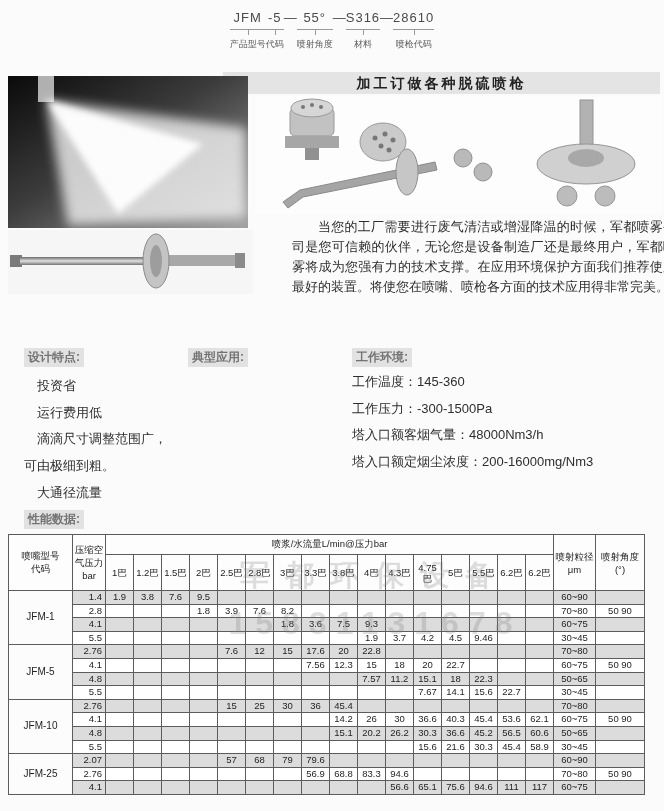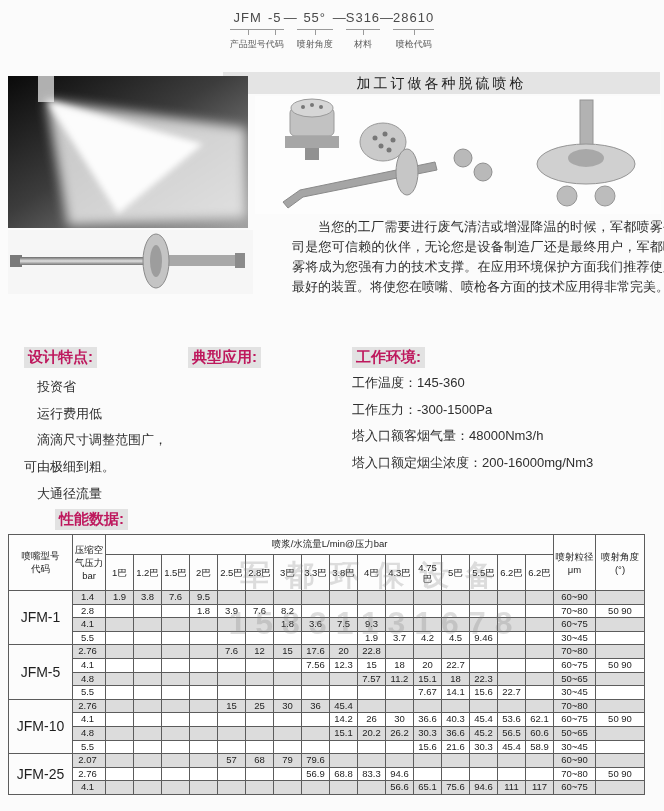--- a/index.html
+++ b/index.html
@@ -11,52 +11,52 @@
   
   .formula{position:absolute;top:10px;left:0;width:100%;display:flex;justify-content:center;align-items:flex-start;}
   .fpart{display:flex;flex-direction:column;align-items:center;}
   .fval{font-size:13px;letter-spacing:1px;color:#4a4a4a;line-height:16px;}
   .fbracket{align-self:stretch;height:5px;border-top:1px solid #9a9a9a;position:relative;margin-top:3px;}
   .fbracket:after{content:"";position:absolute;left:50%;top:0;width:1px;height:5px;background:#9a9a9a;}
   .flabel{font-size:9px;color:#5a5a5a;margin-top:3px;white-space:nowrap;}
   .fsep{font-size:13px;color:#4a4a4a;line-height:16px;}
   
   .banner{position:absolute;left:223px;top:72px;width:437px;height:22px;background:#e4e4e4;
-    text-align:center;line-height:22px;font-weight:normal;font-size:14px;color:#222;letter-spacing:3px;}
+    text-align:center;line-height:22px;font-weight:bold;font-size:14px;color:#222;letter-spacing:3px;}
   
   .photo-spray{position:absolute;left:8px;top:76px;width:240px;height:152px;}
   .photo-lance{position:absolute;left:8px;top:230px;width:245px;height:64px;}
   .photos-right{position:absolute;left:255px;top:96px;width:406px;height:118px;}
   
   .intro{position:absolute;left:292px;top:217px;width:384px;font-size:13px;line-height:1.55;text-align:justify;color:#2e2e2e;}
   .intro p{margin:0;text-indent:2em;}
   
-  .sec-title{display:inline-block;background:#e2e2e2;font-weight:bold;font-size:15px;padding:1px 4px;color:#be185d;}
+  .sec-title{display:inline-block;background:#e2e2e2;font-weight:bold;font-size:12px;padding:1px 4px;color:#737373;}
   .design{position:absolute;left:24px;top:347px;width:160px;}
   .design .items{margin-top:6px;font-size:13px;line-height:2.05;color:#2e2e2e;}
   .design .item{padding-left:13px;}
   .design .item.outdent{padding-left:0;text-indent:13px;max-width:152px;}
   .apps{position:absolute;left:188px;top:347px;width:150px;}
   .apps .text{margin-top:9px;font-size:13px;line-height:2.0;text-align:justify;text-indent:2em;color:#2e2e2e;}
   .env{position:absolute;left:352px;top:347px;width:306px;}
   .env .items{margin-top:2px;font-size:13px;line-height:2.05;color:#2e2e2e;}
   
-  .perf-title-wrap{position:absolute;left:24px;top:509px;margin-left:31px;}
+  .perf-title-wrap{position:absolute;left:24px;top:509px;}
   .tblwrap{position:absolute;left:8px;top:534px;width:636px;}
   table{border-collapse:collapse;table-layout:fixed;width:636px;border:1.5px solid #2a2a2a;}
   th,td{border:1px solid #5c5c5c;text-align:center;padding:0;overflow:hidden;font-weight:normal;}
   thead th{font-size:9.5px;background:#fdfdfd;color:#222;white-space:pre-line;}
   th.flowtitle{height:19px;}
   tr.sub th{height:35px;line-height:11px;}
   tbody td{height:12.6px;line-height:12.6px;font-size:9.5px;color:#1e1e1e;background:#fff;white-space:nowrap;}
   tbody tr:first-child td{border-top:1.5px solid #2a2a2a;}
   tr.group-start td{border-top:1.5px solid #2a2a2a;}
   tr.shade td{background:#dcdcdc;}
-  td.model, tr.shade td.model{background:#fcfcfc;font-size:14px;}
-  td.air{padding-right:3px;}
+  td.model, tr.shade td.model{background:#fcfcfc;font-size:10px;}
+  td.air{text-align:right;padding-right:3px;}
   
   .wm{position:absolute;left:140px;top:556px;width:470px;text-align:center;color:#7d7d7d;opacity:0.25;
     pointer-events:none;z-index:5;font-weight:bold;}
   .wm .l1{font-size:29px;letter-spacing:16px;}
   .wm .l2{font-size:32px;letter-spacing:9px;margin-top:9px;}
 </style>
 </head>
 <body>
 
 <div class="formula">

